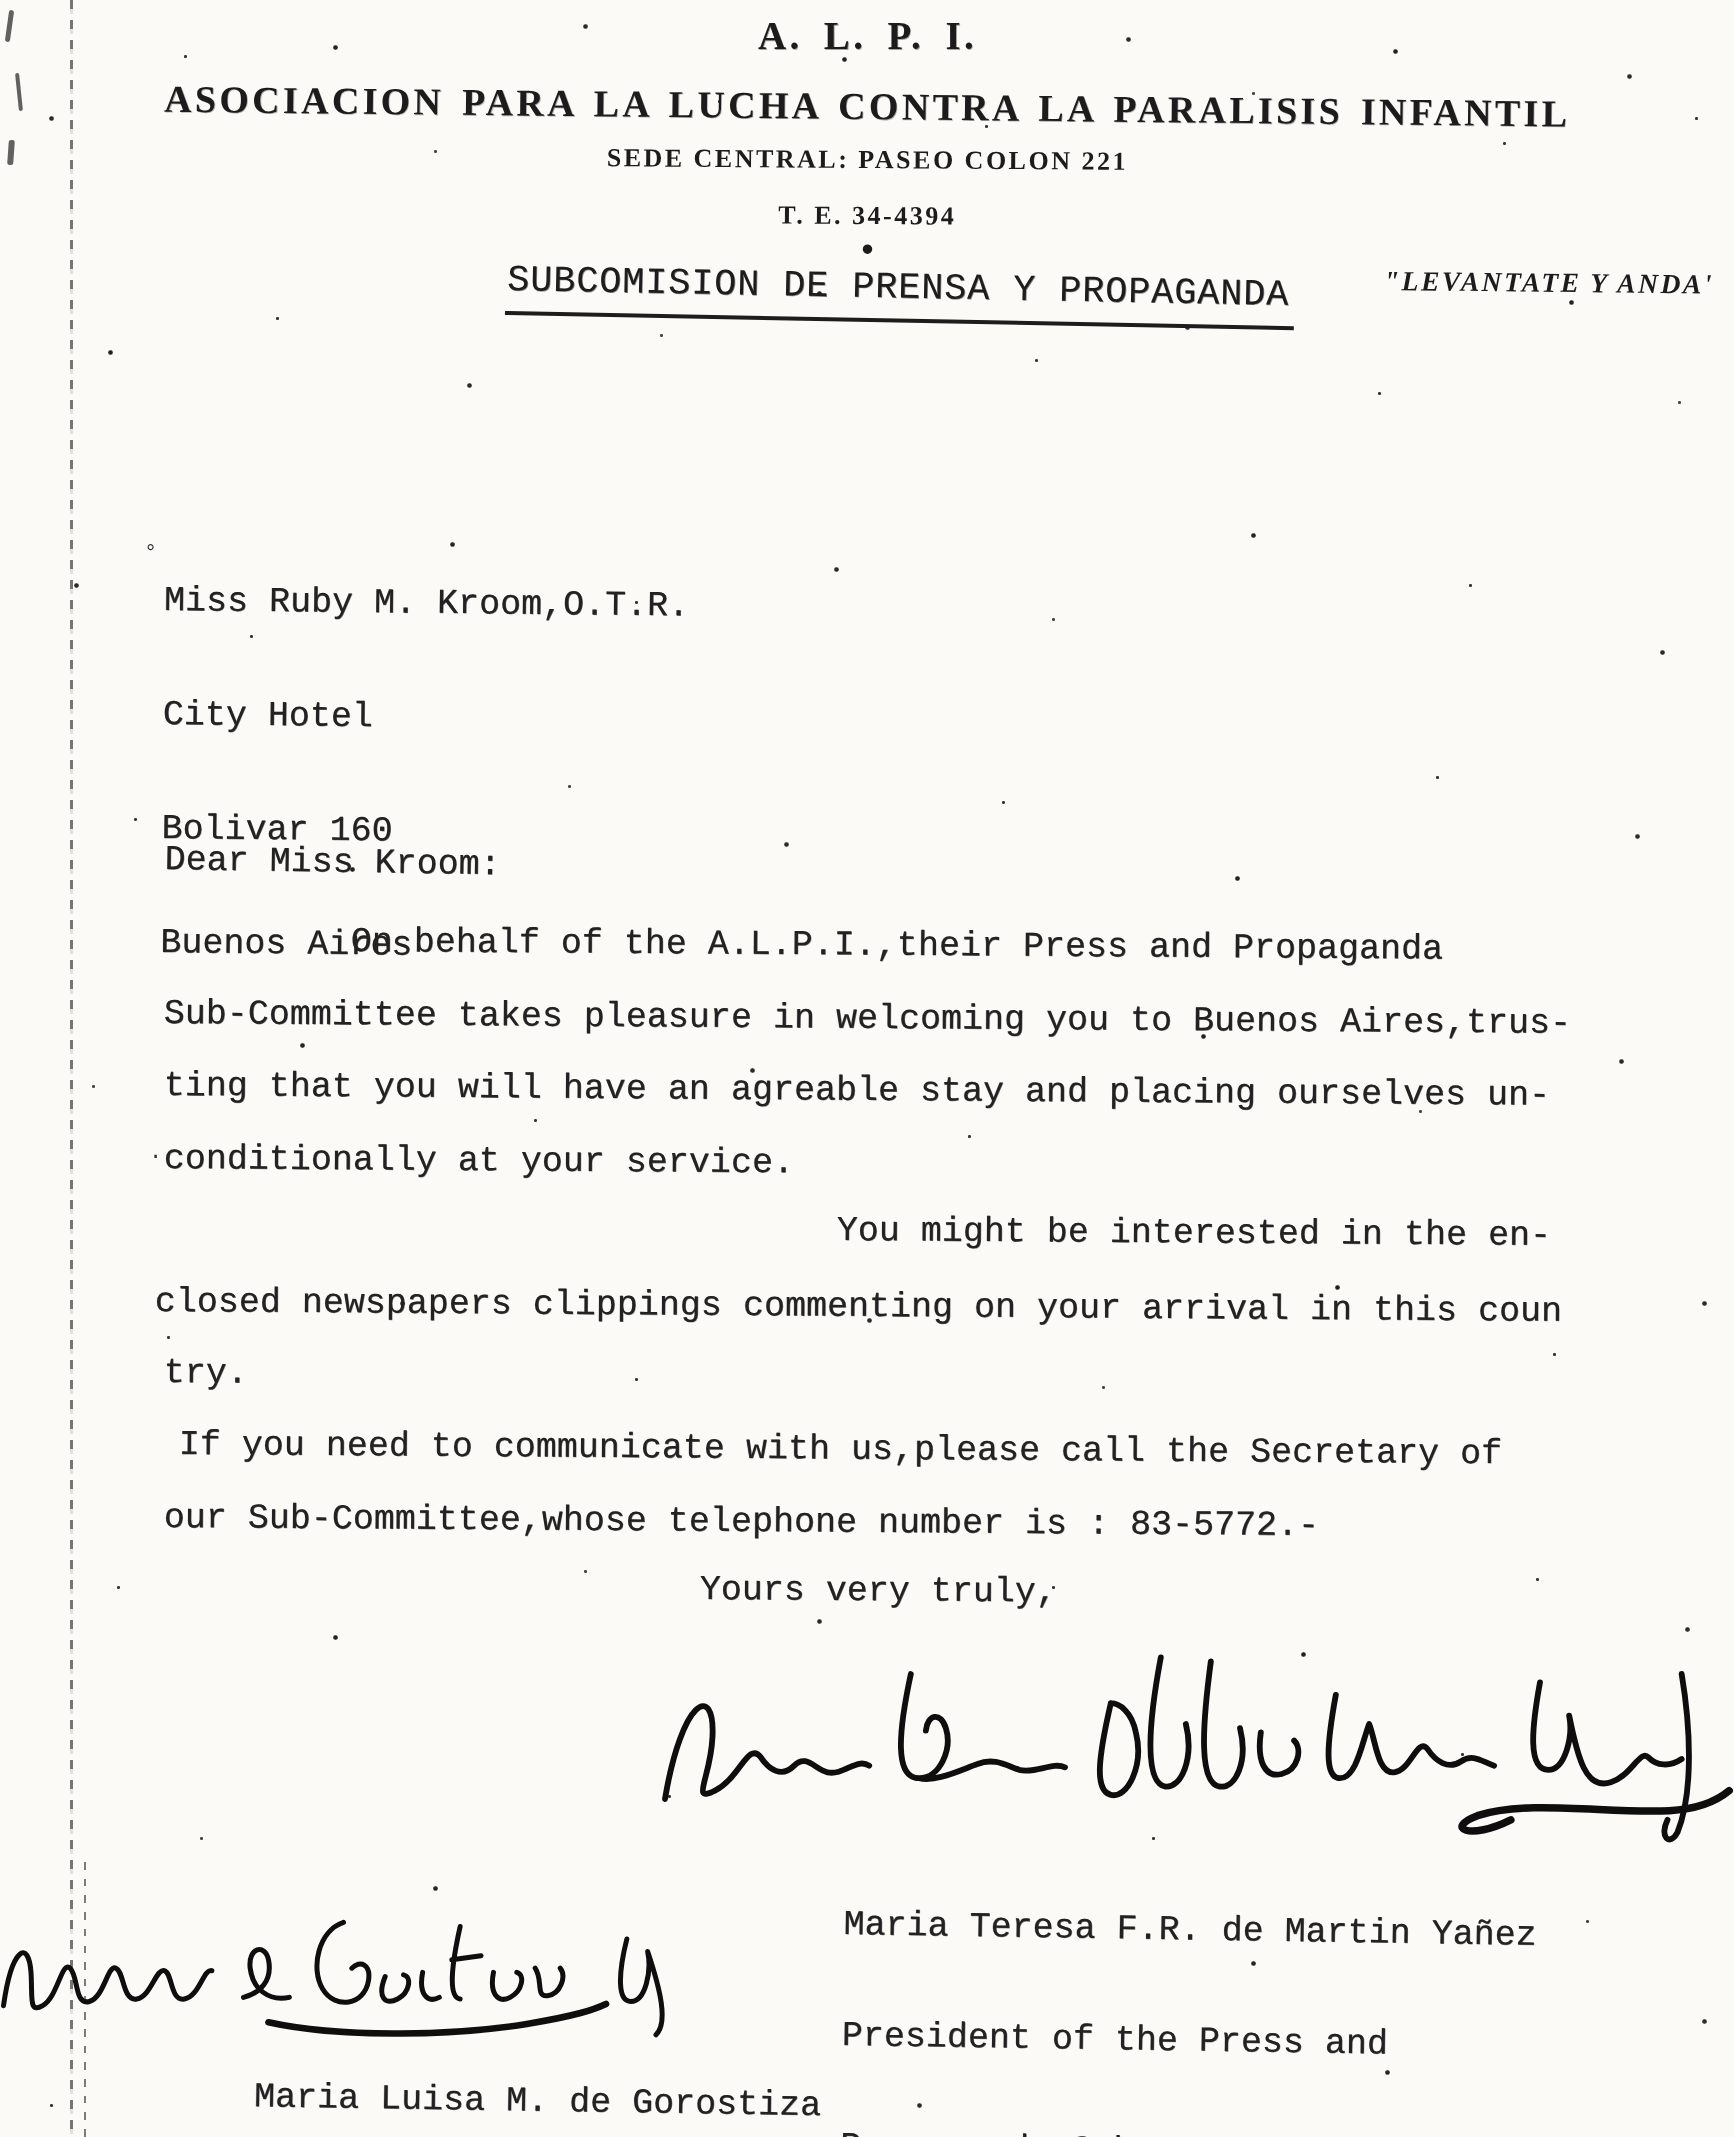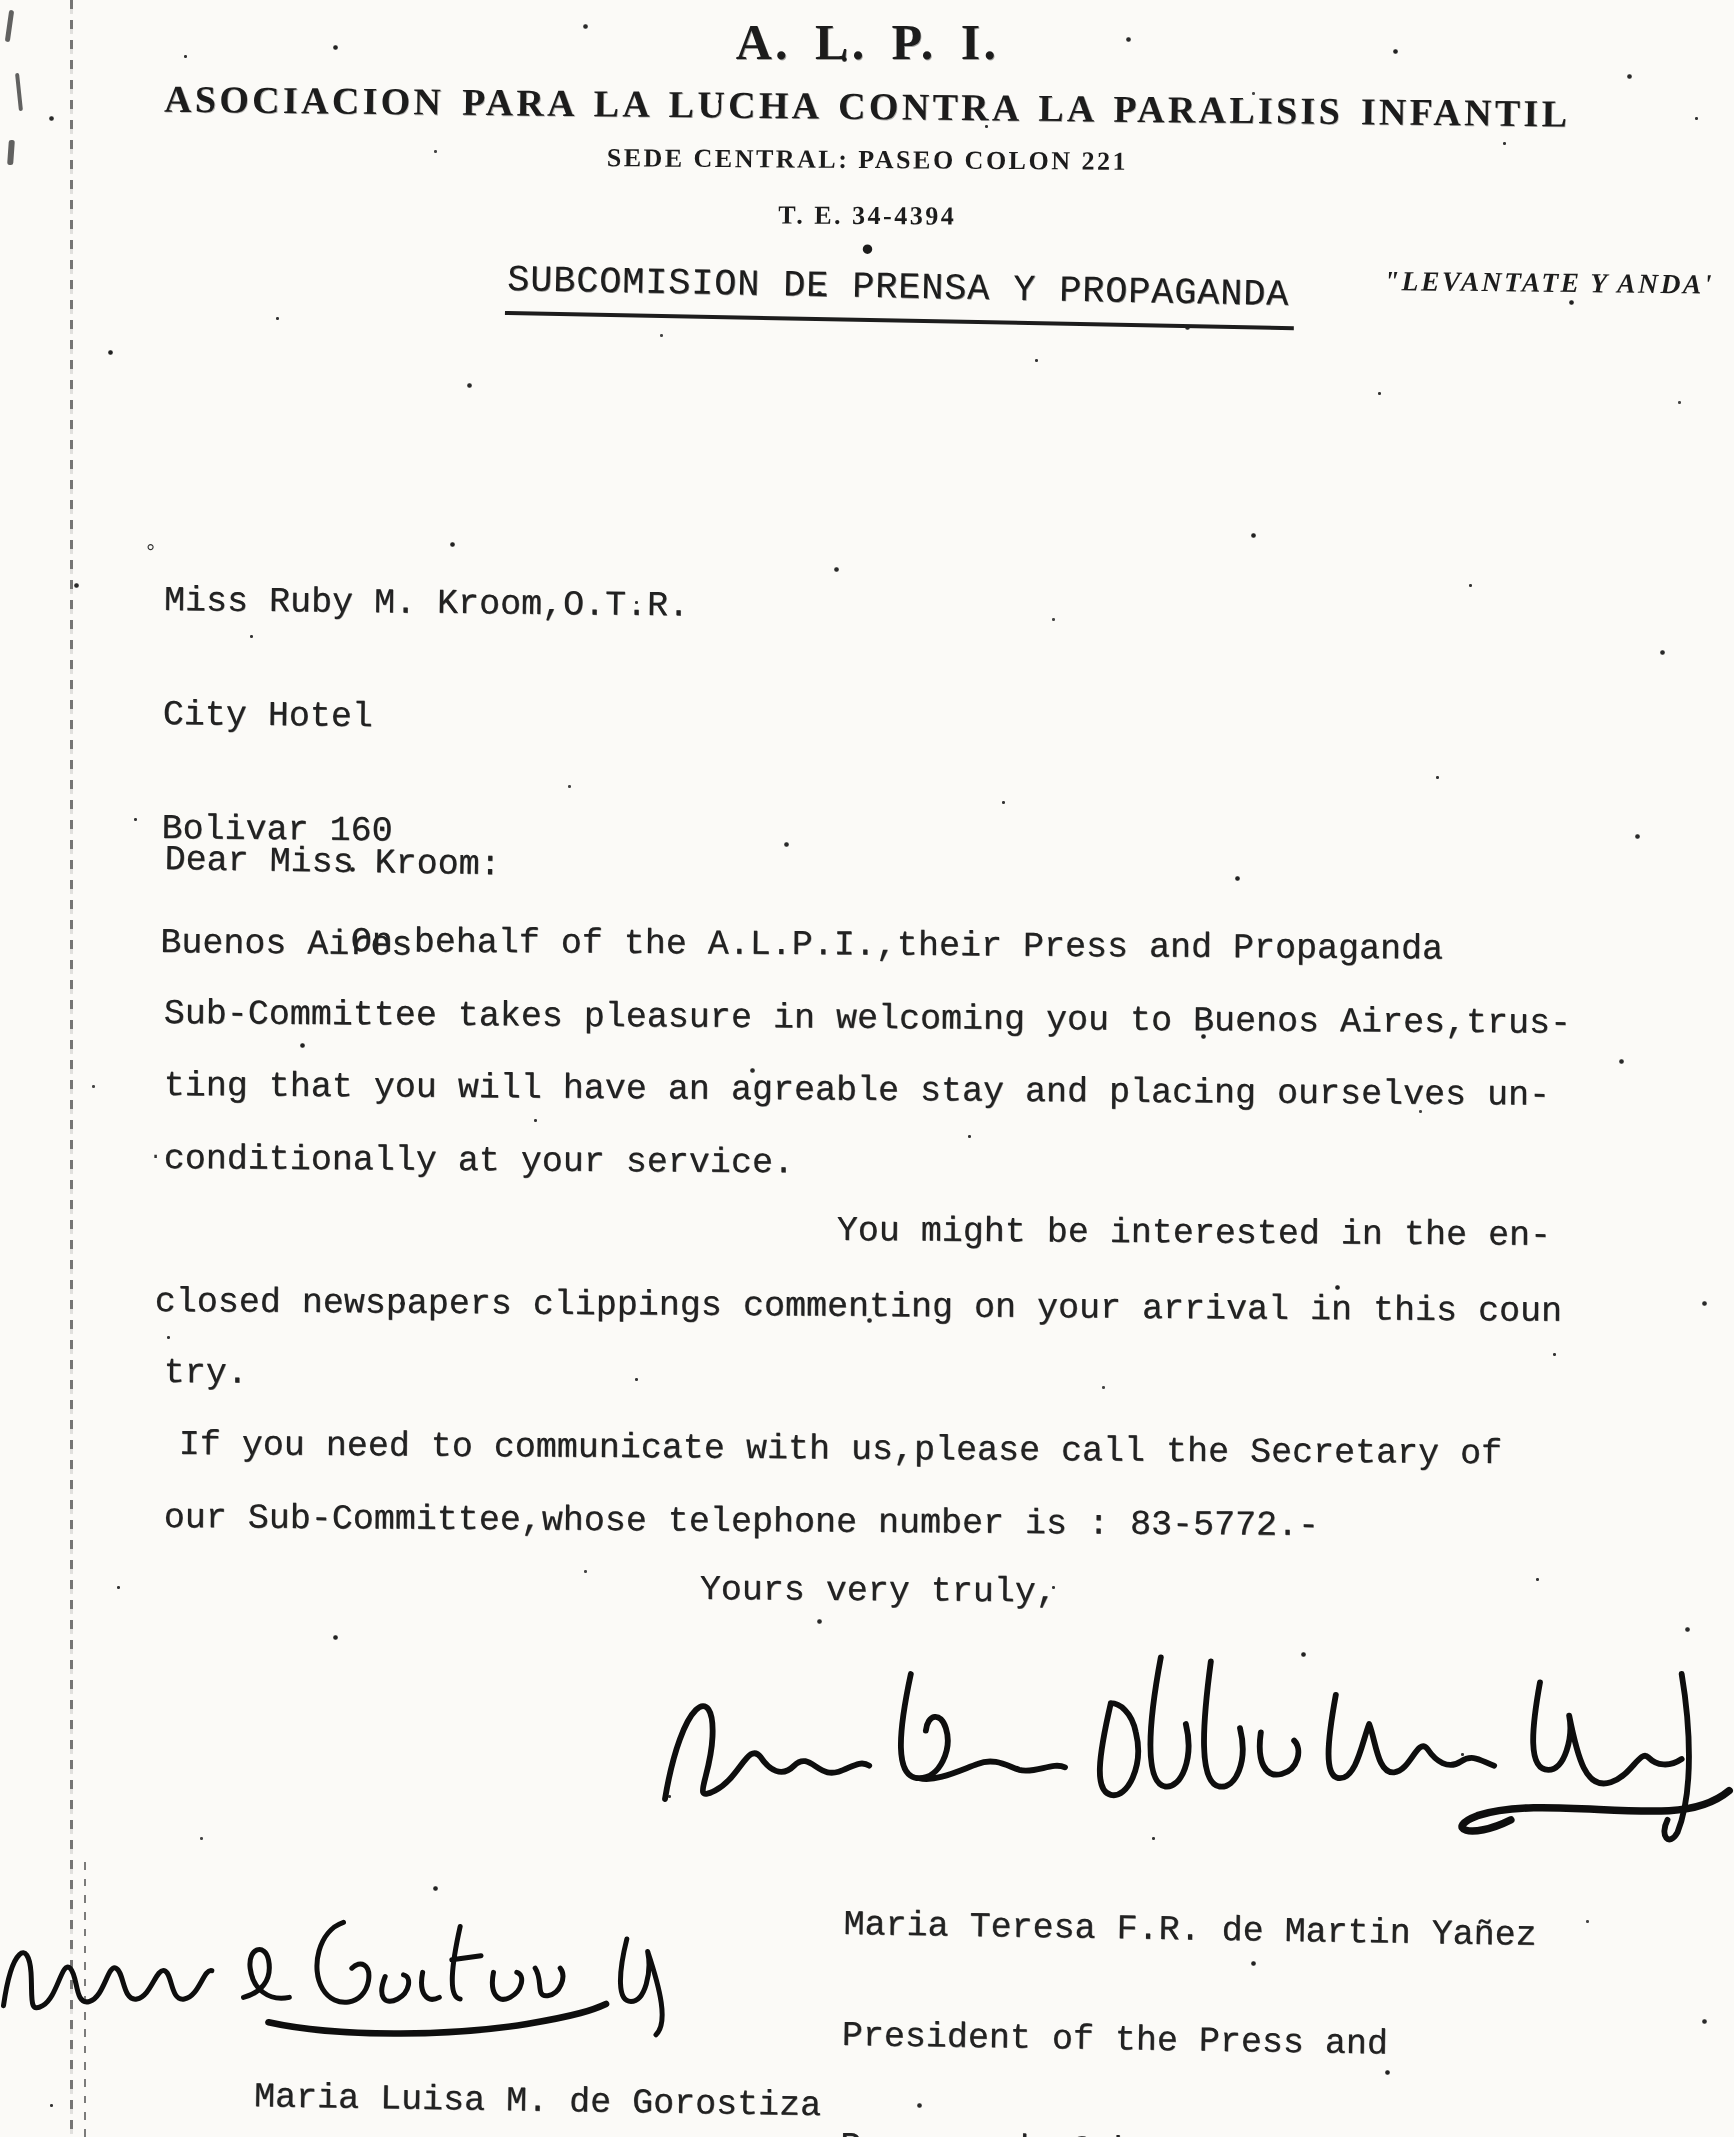--- a/index.html
+++ b/index.html
@@ -21,21 +21,21 @@
     color:#222;
     text-shadow:0.5px 0.5px 0 rgba(30,30,30,.55), -0.3px 0 0 rgba(30,30,30,.25);
     letter-spacing:0px;
   }
   .r04{transform:rotate(.4deg);transform-origin:0 0;}
   .r06{transform:rotate(.6deg);transform-origin:0 0;}
   .r09{transform:rotate(.9deg);transform-origin:0 0;}
   .r12{transform:rotate(1.1deg);transform-origin:0 0;}
 
   
-  .acronym{top:13.4px;font-size:50px;font-weight:bold;letter-spacing:3.3px;word-spacing:8.3px;
+  .acronym{top:13.4px;font-size:39px;font-weight:bold;letter-spacing:3.3px;word-spacing:8.3px;
            text-shadow:0.8px 0.8px 0 rgba(0,0,0,.35);}
   .orgname{top:75px;font-size:38px;font-weight:bold;letter-spacing:3.3px;word-spacing:5px;
            text-shadow:0.8px 0.8px 0 rgba(0,0,0,.3);}
   .sede{top:139px;font-size:26px;font-weight:bold;letter-spacing:2.5px;}
   .phone{top:195px;font-size:26px;font-weight:bold;letter-spacing:2.5px;}
   .bullet{top:232px;font-size:35px;}
   .subcom{
     top:259px;left:506px;font-size:37px;letter-spacing:0.8px;color:#1d1d1d;
     border-bottom:4.2px solid #1d1d1d;padding:0 5px 10px 1.7px;
     text-shadow:0.7px 0.7px 0 rgba(20,20,20,.5);

